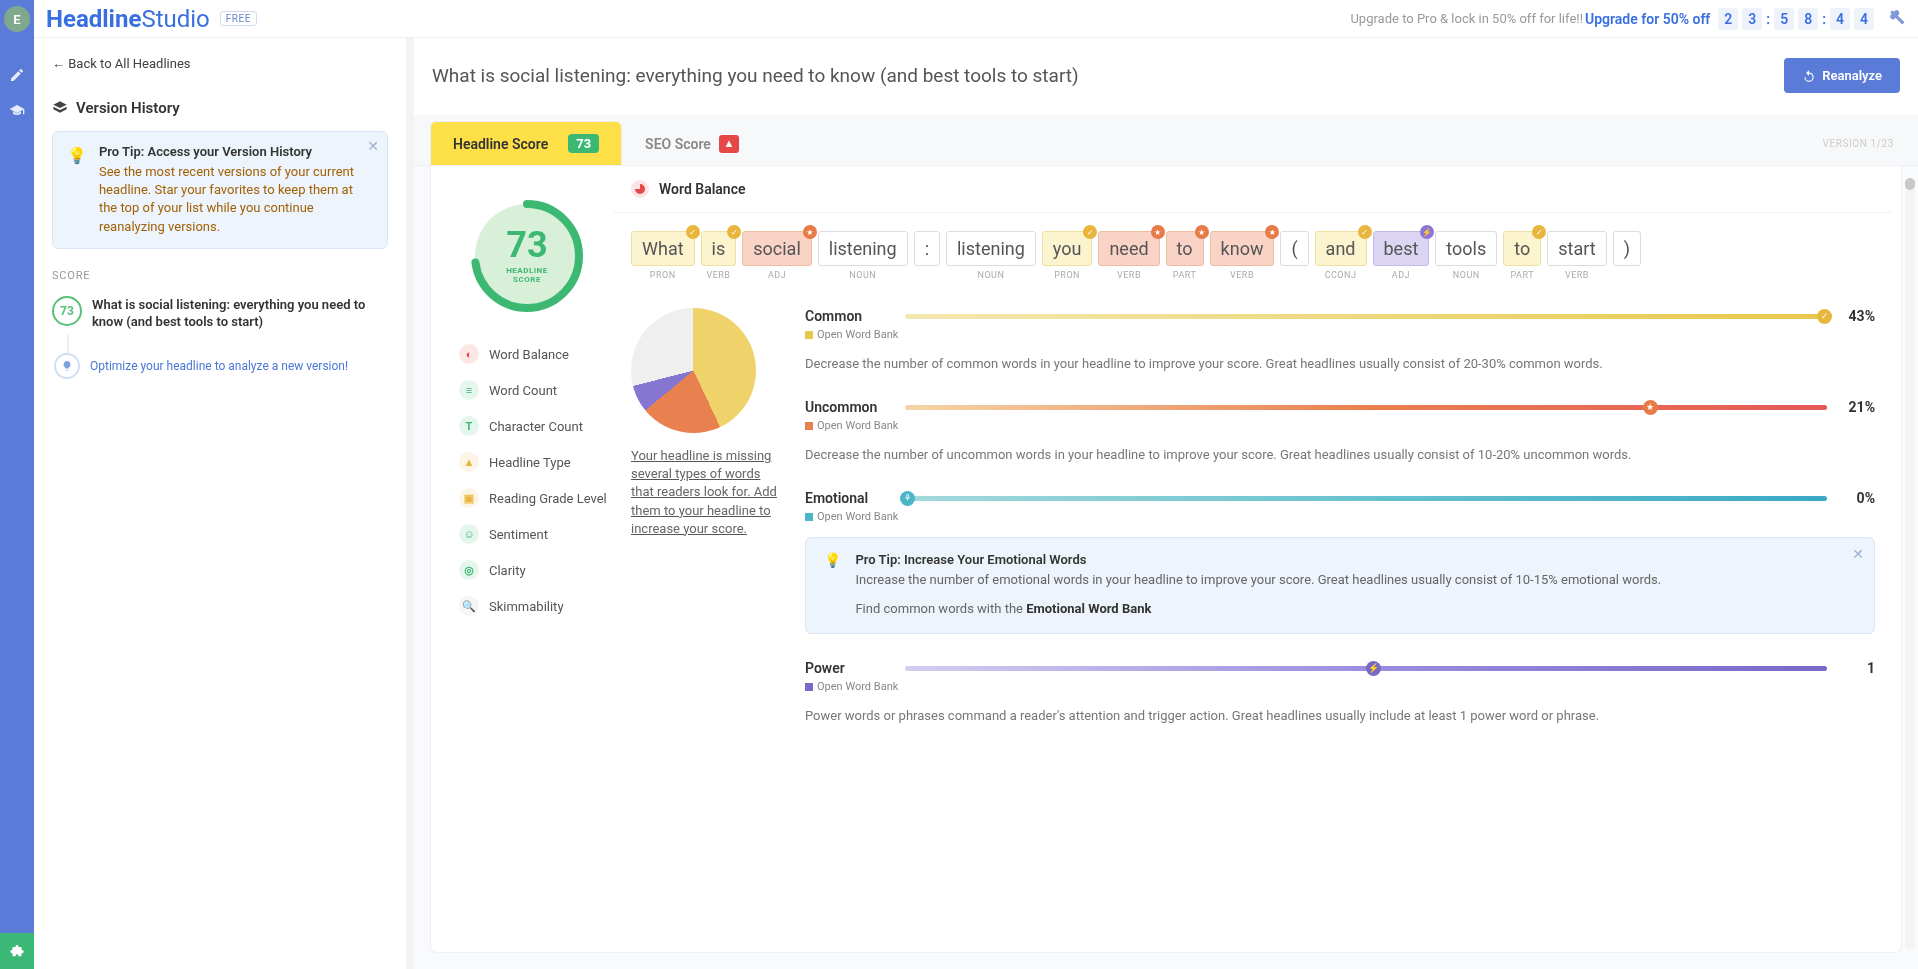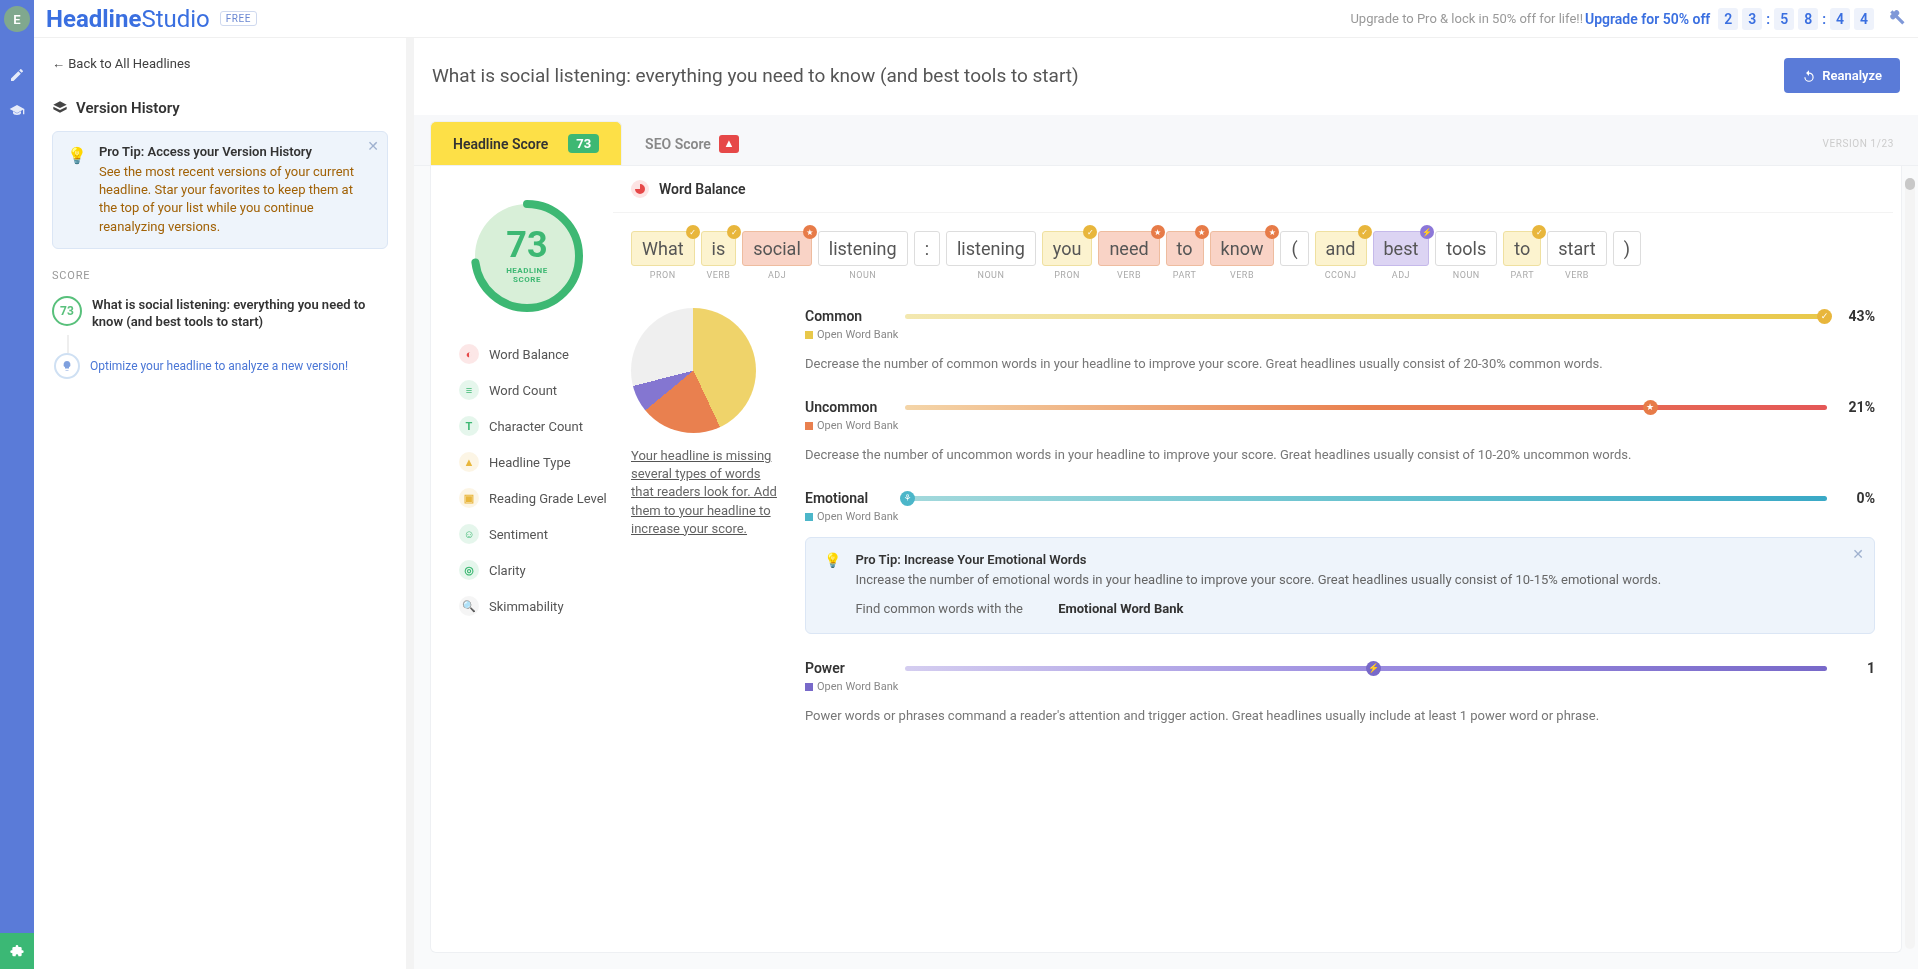--- a/index.html
+++ b/index.html
@@ -109,21 +109,21 @@
 
 .bar-track.common { background: linear-gradient(90deg, #f3e8b0, #e8c84a); }
 .bar-track.uncommon { background: linear-gradient(90deg, #f4d5a8, #e9804f, #e45757); }
 .bar-track.emotional { background: linear-gradient(90deg, #a3d9dc, #68c2cf, #3aa9c6); }
 .bar-track.power { background: linear-gradient(90deg, #d4cdf0, #9c8de0, #7869c9); }
 
 .emo-tip { background: #eef4fb; border: 1px solid #dbe6f5; border-radius: 6px; padding: 14px 18px; margin-top: 14px; display: flex; gap: 14px; position: relative; }
 .emo-tip .close { position: absolute; right: 10px; top: 8px; color: #9fb1cf; cursor: pointer; }
 .emo-tip .tt { color: #333; font-weight: 600; margin-bottom: 4px; font-size: 13px; }
 .emo-tip .tb { color: #666; font-size: 13px; line-height: 1.45; }
-.emo-tip .tb b { color: #333; margin-left: 32px; }
+.emo-tip .tb b { color: #333; }
 
 .scrollbar-fake { position:absolute; right:3px; top:140px; bottom:20px; width:10px; background:#f4f4f4; border-radius:5px;}
 .scrollbar-thumb { width:10px; height:12px; background:#c8c8c8; border-radius:5px; }
 </style>
 </head>
 <body>
 
 <div class="app">
 
   <div class="rail">

